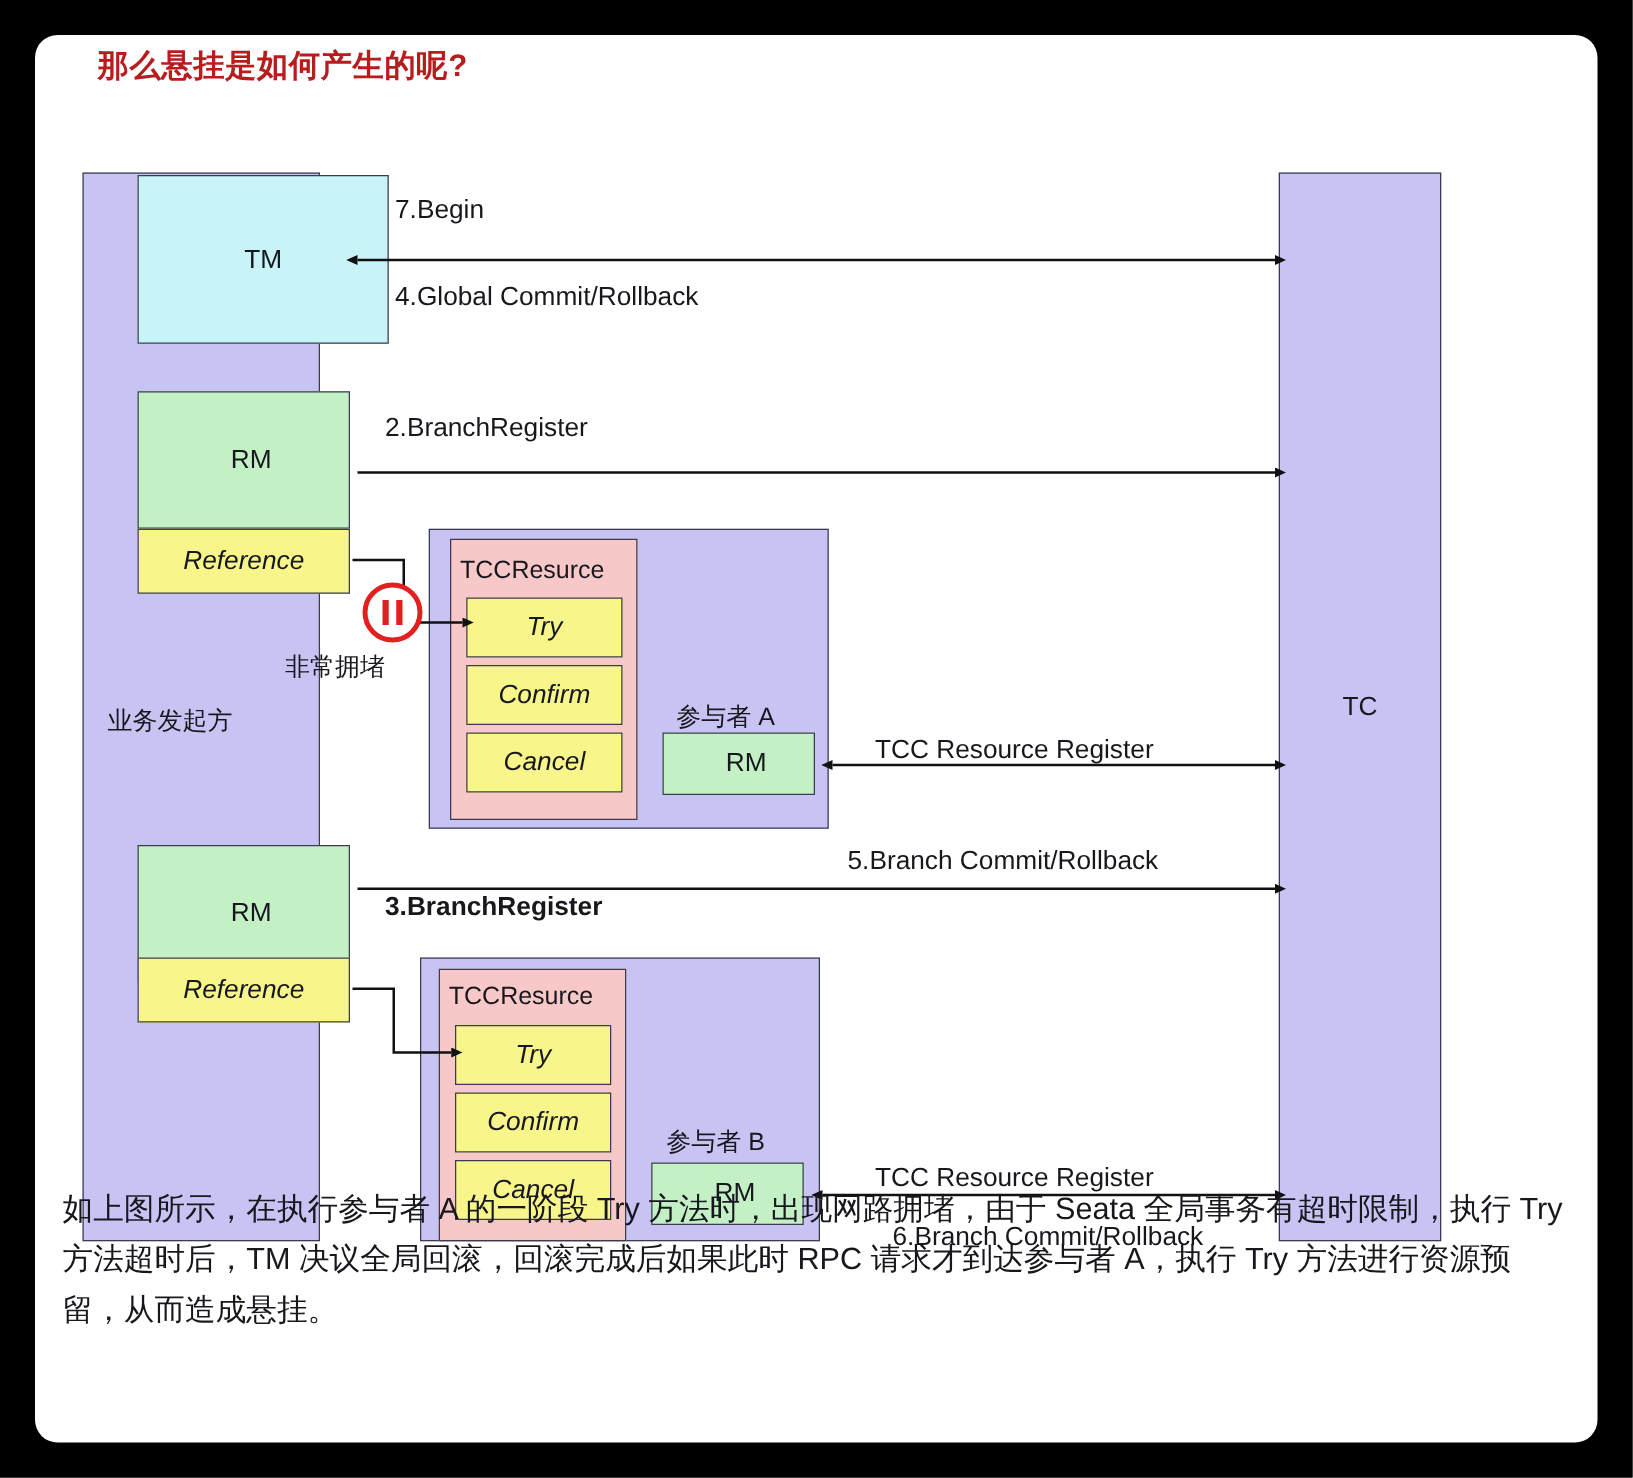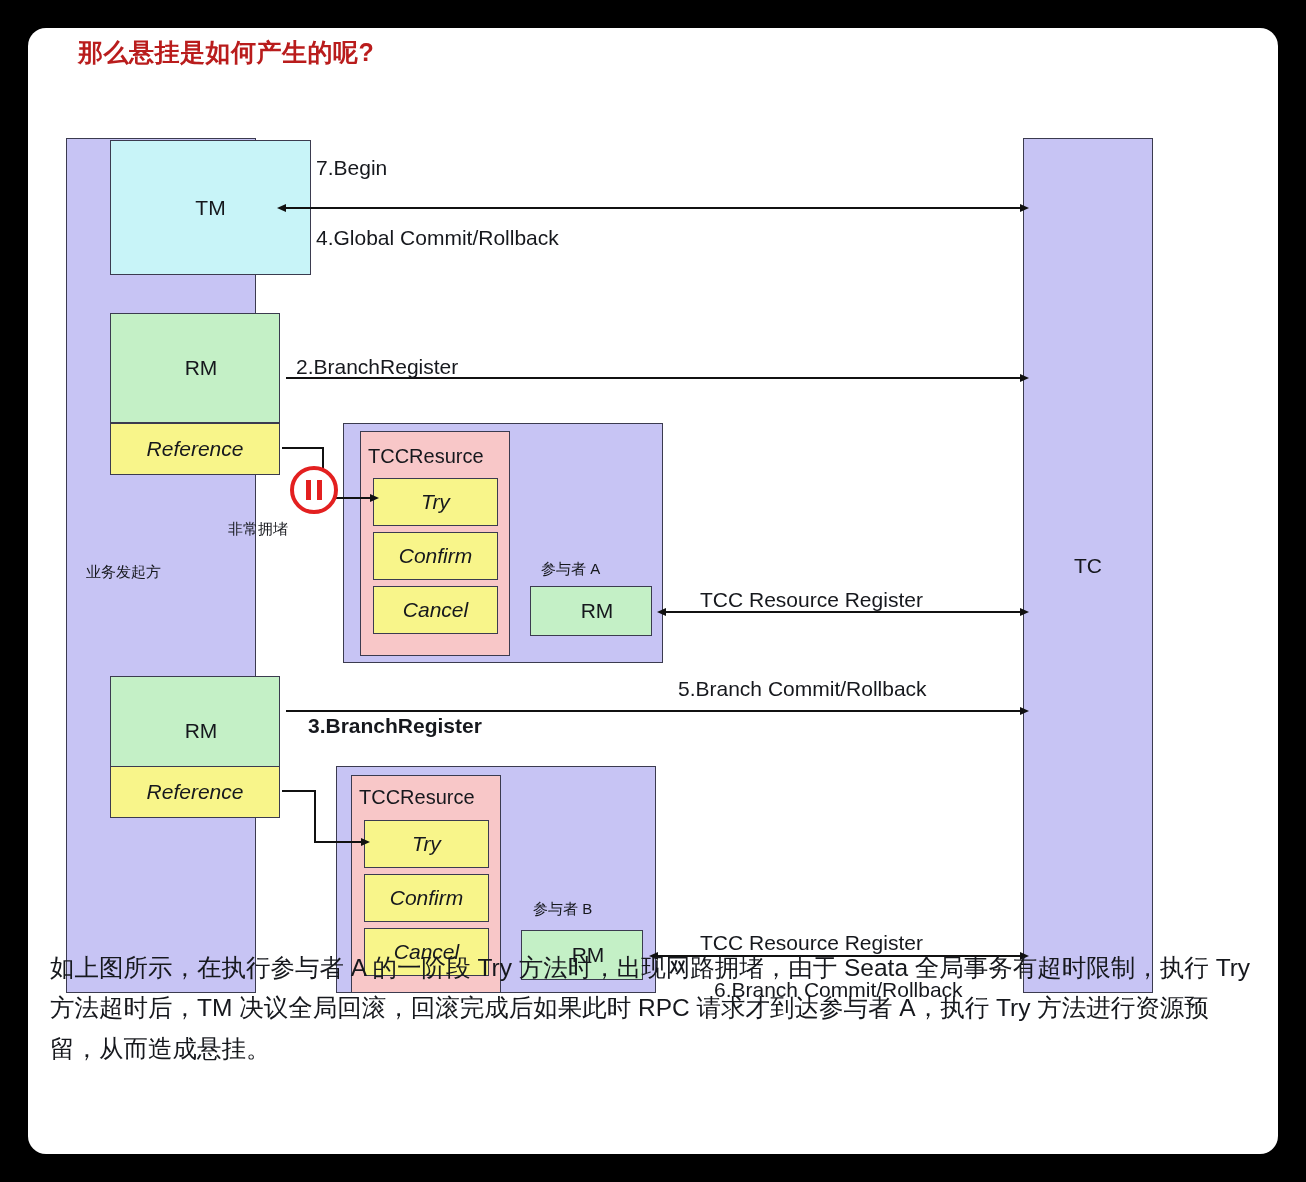--- a/index.html
+++ b/index.html
@@ -44,21 +44,21 @@
     box-sizing: border-box;
     border: 1.5px solid #3b3b4f;
     display: flex;
     align-items: center;
     justify-content: center;
     font-size: 21px;
     color: #16181d;
   }
   .label-text {
     position: absolute;
-    font-size: 15px;
+    font-size: 20px;
     color: #16181d;
     white-space: nowrap;
   }
   .arrow-label {
     position: absolute;
     font-size: 21px;
     color: #16181d;
     white-space: nowrap;
   }
   
@@ -170,21 +170,21 @@
 
       <line x1="630" y1="868" x2="992" y2="868" stroke="#111" stroke-width="2" marker-start="url(#arrL)" marker-end="url(#arrR)"></line>
 
       <path d="M254,360 L295,360 L295,410 L342,410" fill="none" stroke="#111" stroke-width="2" marker-end="url(#arrR)"></path>
 
       <path d="M254,703 L287,703 L287,754 L333,754" fill="none" stroke="#111" stroke-width="2" marker-end="url(#arrR)"></path>
     </svg>
 
     <div class="arrow-label" style="left:288px; top:68px;">7.Begin</div>
     <div class="arrow-label" style="left:288px; top:138px;">4.Global Commit/Rollback</div>
-    <div class="arrow-label" style="left:268px; top:243px;margin-top:24px;">2.BranchRegister</div>
+    <div class="arrow-label" style="left:280px; top:243px;">2.BranchRegister</div>
     <div class="arrow-label" style="left:672px; top:500px;">TCC Resource Register</div>
     <div class="arrow-label" style="left:650px; top:565px;margin-top:24px;">5.Branch Commit/Rollback</div>
     <div class="arrow-label" style="left:280px; top:626px;font-weight:bold;">3.BranchRegister</div>
     <div class="arrow-label" style="left:672px; top:843px;">TCC Resource Register</div>
     <div class="arrow-label" style="left:686px; top:890px;">6.Branch Commit/Rollback</div>
 
     <div class="pausebadge" style="left:262px; top:378px;">
       <i></i>
         <i></i>
     </div>

